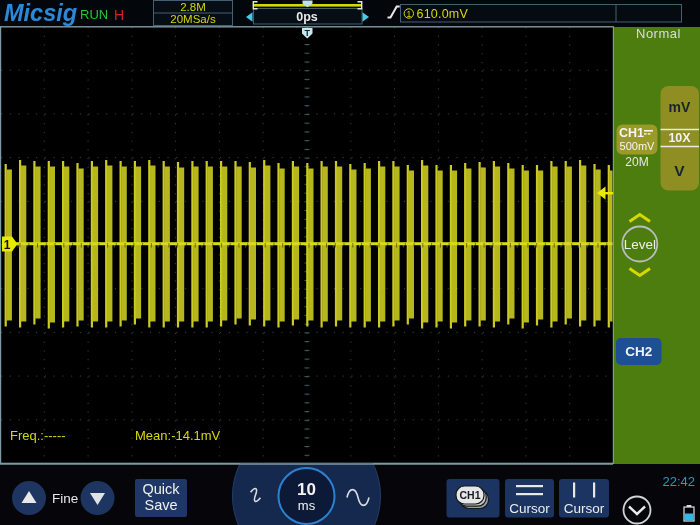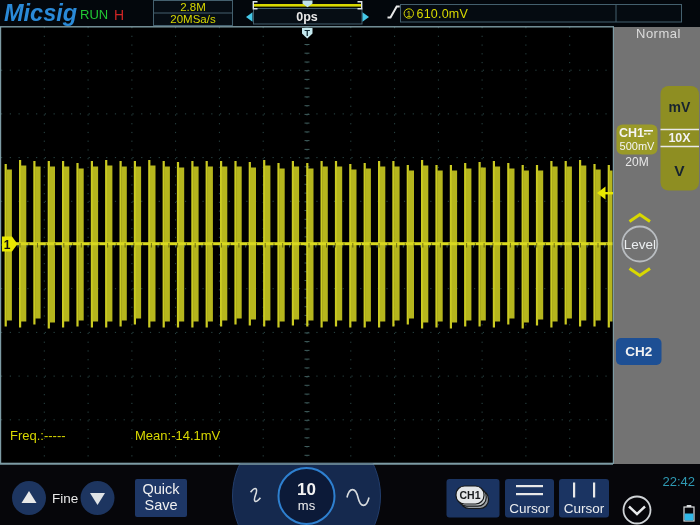--- a/index.html
+++ b/index.html
@@ -1,16 +1,16 @@
 <!DOCTYPE html>
 <html><head><meta charset="utf-8">
 <style>
 html,body{margin:0;padding:0;background:#000;width:700px;height:525px;overflow:hidden;
 font-family:"Liberation Sans",sans-serif;}
-#root{position:absolute;left:0;top:0;width:700px;height:525px;background:#737373;}
+#root{position:absolute;left:0;top:0;width:700px;height:525px;background:#4d7c0f;}
 .abs{position:absolute;}
 </style></head>
 <body>
 <div id="root">
 
 <svg class="abs" style="left:0;top:0" width="700" height="27" viewBox="0 0 700 27">
   <rect x="0" y="0" width="700" height="27" fill="#03070c"></rect>
   <text x="4" y="20.5" font-size="23.5" font-weight="bold" font-style="italic" fill="#2a8ad8">Micsig</text>
   <text x="80" y="19" font-size="13" fill="#21c833">RUN</text>
   <text x="114" y="20" font-size="14" fill="#ce2525">H</text>

